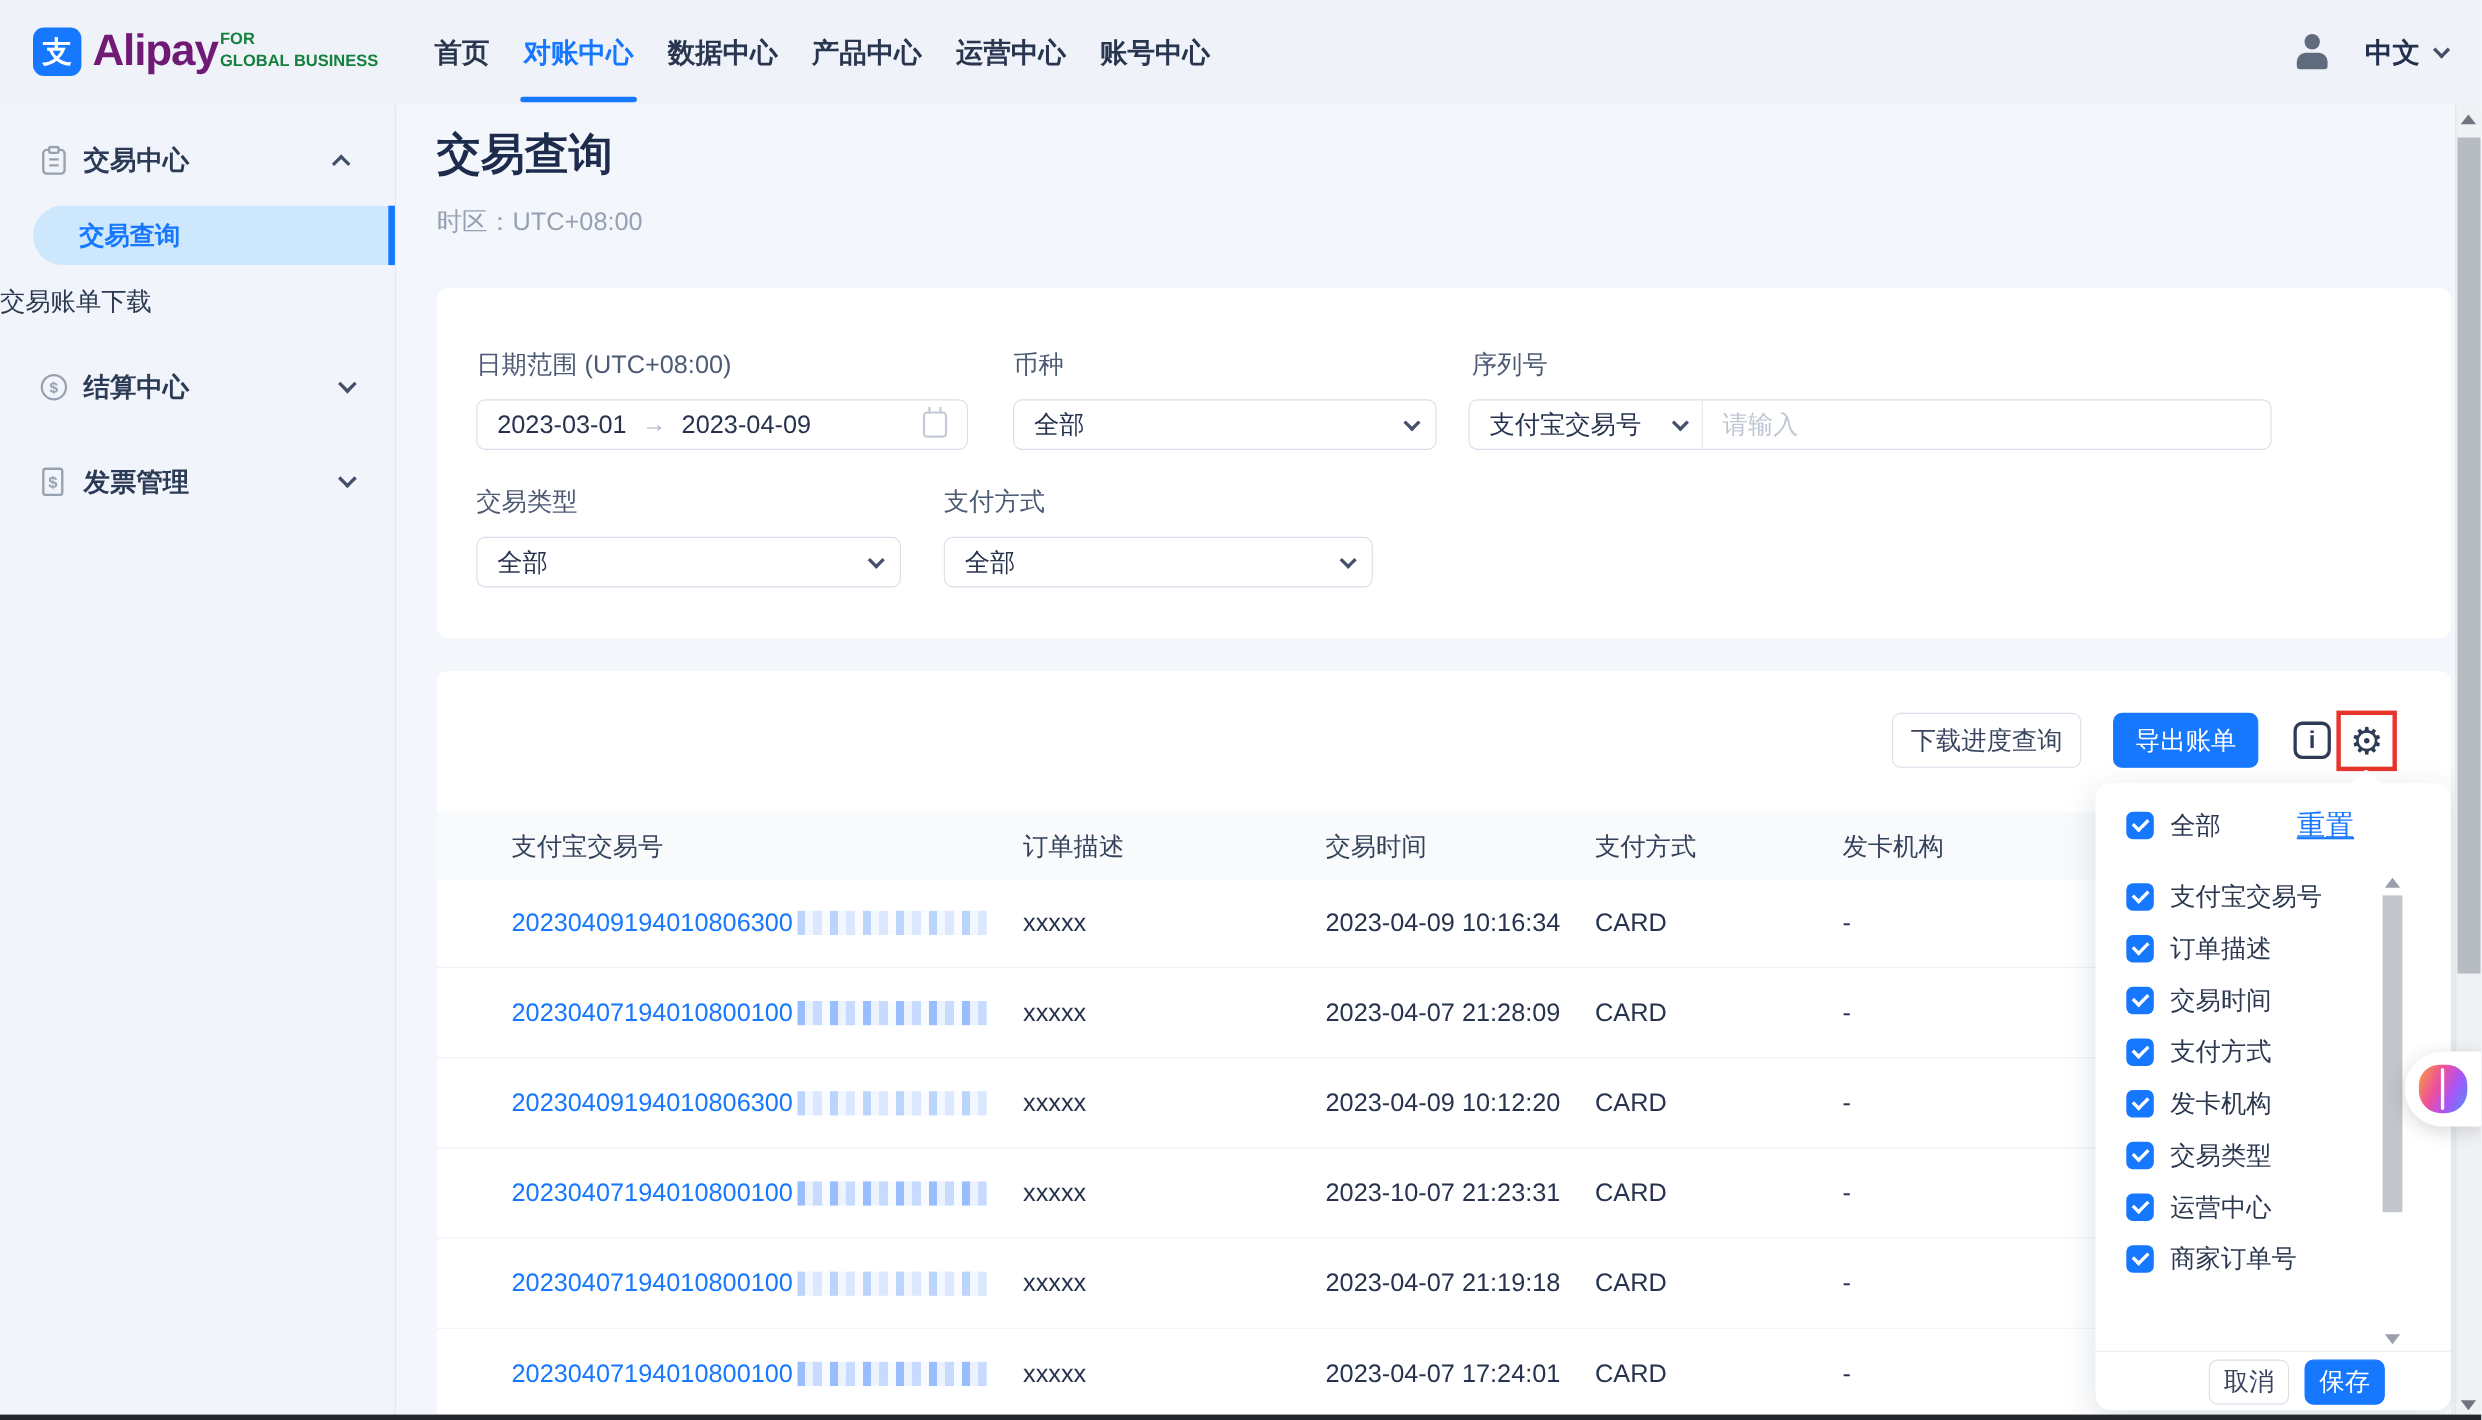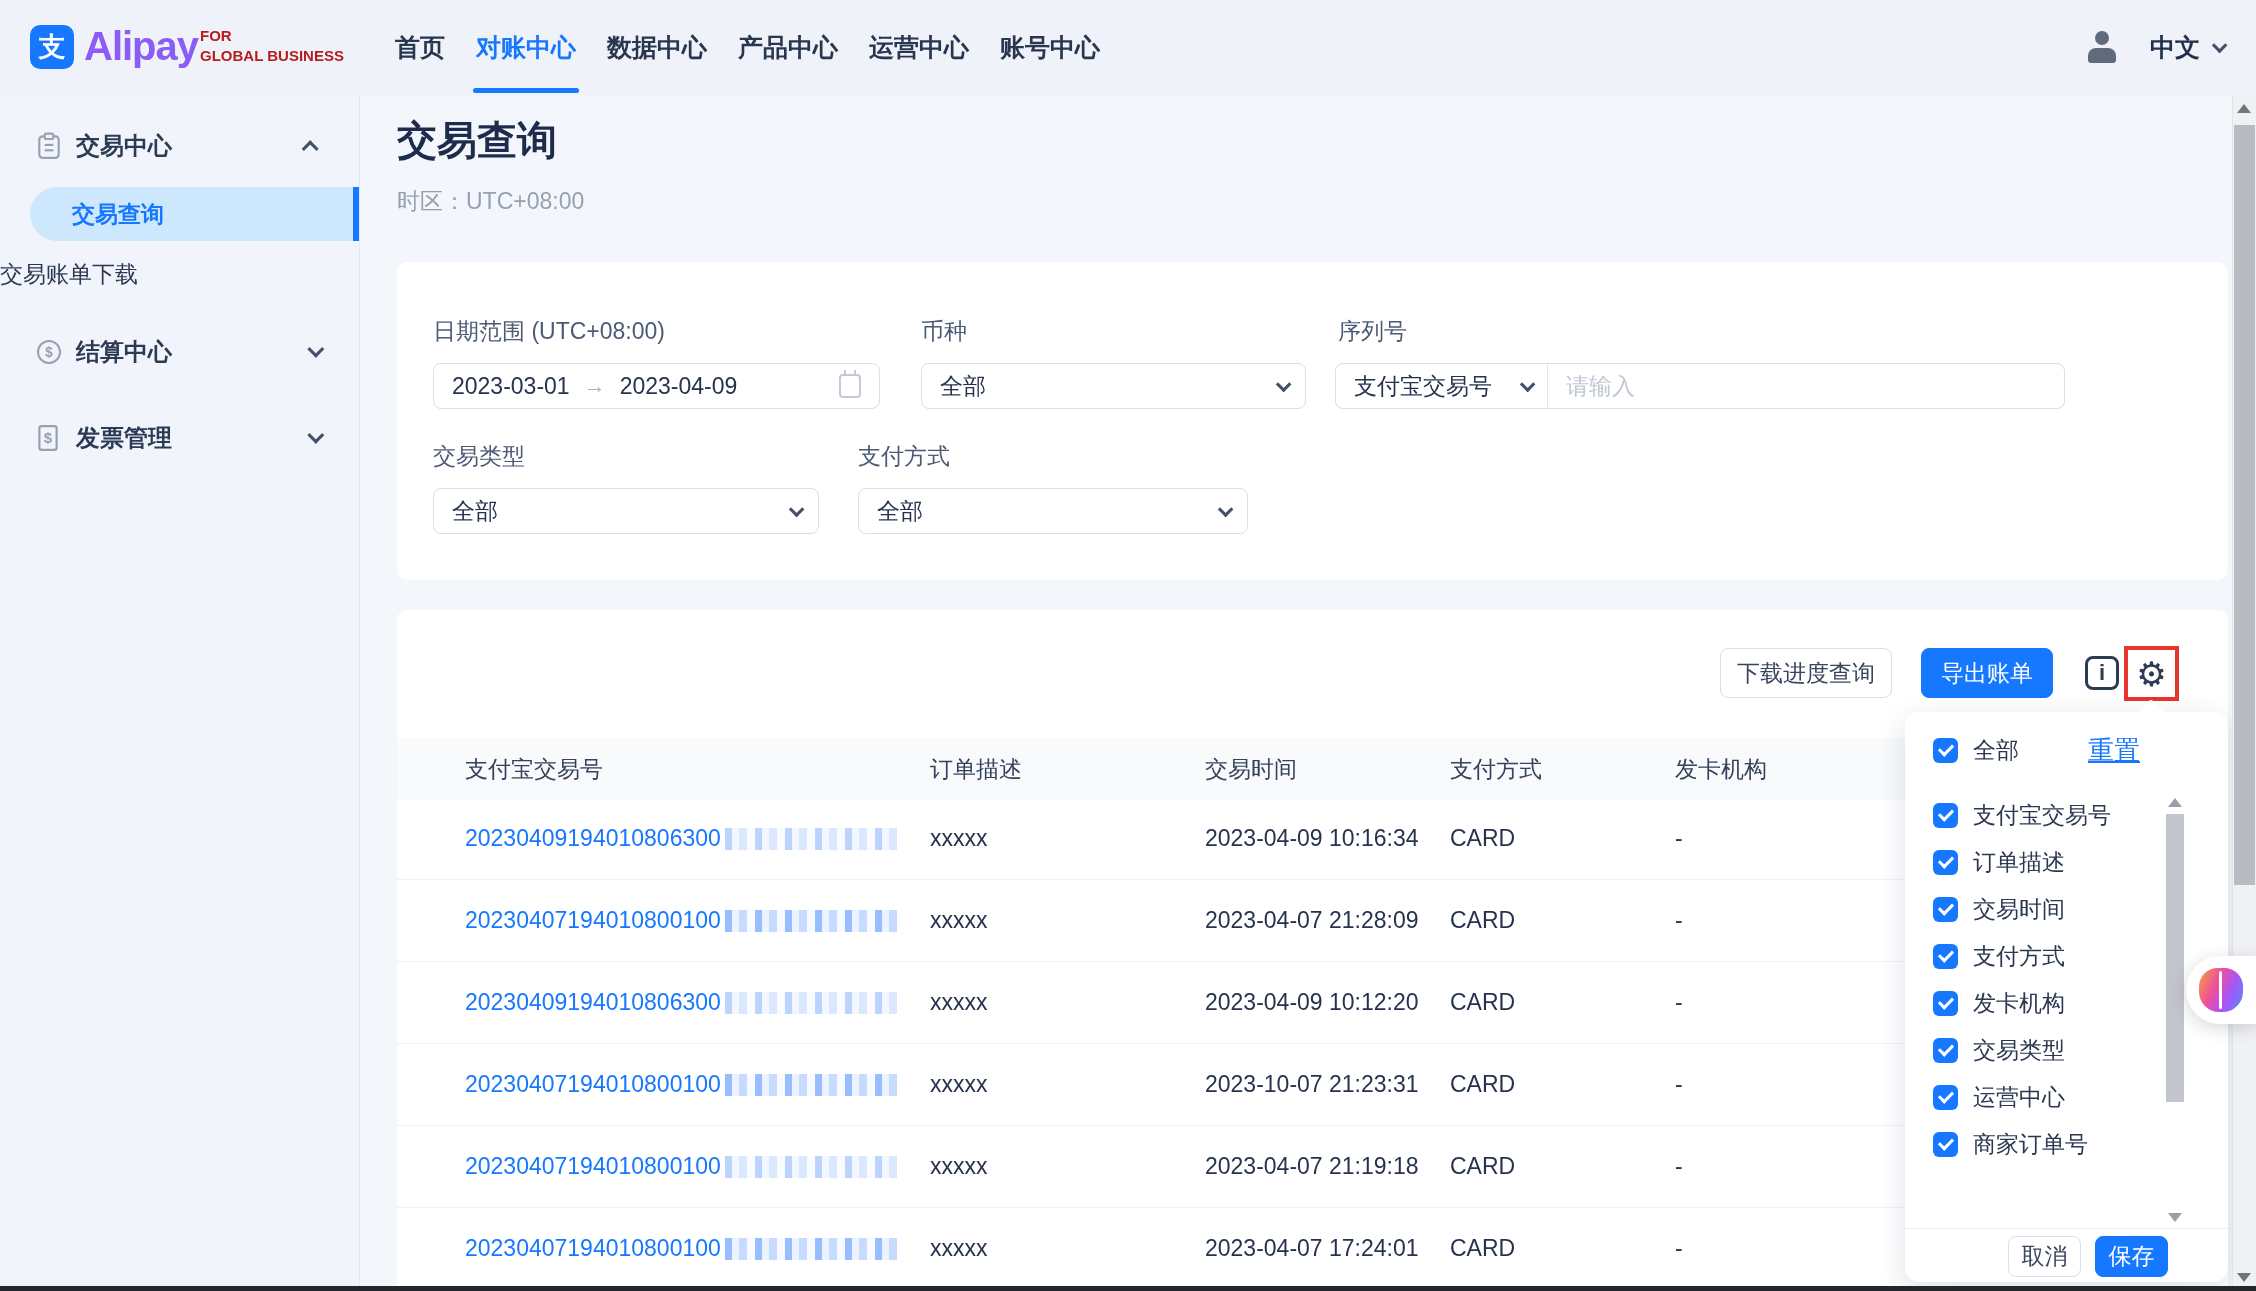--- a/index.html
+++ b/index.html
@@ -4,22 +4,22 @@
 <style>
   * { margin:0; padding:0; box-sizing:border-box; }
   html,body { width:2256px; height:1291px; overflow:hidden; }
   body { font-family:"Liberation Sans", sans-serif; background:#f3f6fa; }
   .app { position:relative; width:2256px; height:1291px; overflow:hidden; background:#f3f6fa; }
 
   
   .topbar { position:absolute; left:0; top:0; width:2256px; height:95px; background:#eff3f9; z-index:30; }
   .logo-box { position:absolute; left:30px; top:25px; width:44px; height:44px; background:#1677ff; border-radius:10px;
               color:#fff; font-size:27px; font-weight:bold; display:flex; align-items:center; justify-content:center; }
-  .wordmark { position:absolute; left:84px; top:24px; font-size:40px; font-weight:bold; color:#8b5cf6; letter-spacing:-1px; }
-  .tagline { position:absolute; left:200px; top:26px; font-size:15px; font-weight:bold; color:#b91c1c; line-height:20px; }
+  .wordmark { position:absolute; left:84px; top:24px; font-size:40px; font-weight:bold; color:#701a75; letter-spacing:-1px; }
+  .tagline { position:absolute; left:200px; top:26px; font-size:15px; font-weight:bold; color:#15803d; line-height:20px; }
   .main-nav { position:absolute; left:395px; top:0; height:95px; display:flex; gap:31px; align-items:center; }
   .nav-item { position:relative; height:95px; display:flex; align-items:center; font-size:25px; font-weight:bold; color:#29364f; cursor:pointer; }
   .nav-item.active { color:#1677ff; }
   .nav-item.active::after { content:""; position:absolute; left:-3px; right:-3px; bottom:2px; height:5px; background:#1677ff; border-radius:3px; }
   .user-icon { position:absolute; left:2087px; top:31px; width:30px; height:34px; }
   .user-icon .head { position:absolute; left:8px; top:0; width:14px; height:14px; border-radius:50%; background:#5f6b7c; }
   .user-icon .body { position:absolute; left:1px; top:17px; width:28px; height:15px; border-radius:8px 8px 3px 3px; background:#5f6b7c; }
   .lang { position:absolute; left:2150px; top:0; height:95px; display:flex; align-items:center; gap:12px; font-size:25px; font-weight:bold; color:#22304e; cursor:pointer; }
   .chev { width:11px; height:11px; border-right:3px solid #44506a; border-bottom:3px solid #44506a; transform:rotate(45deg) translateY(-3px); }
 

